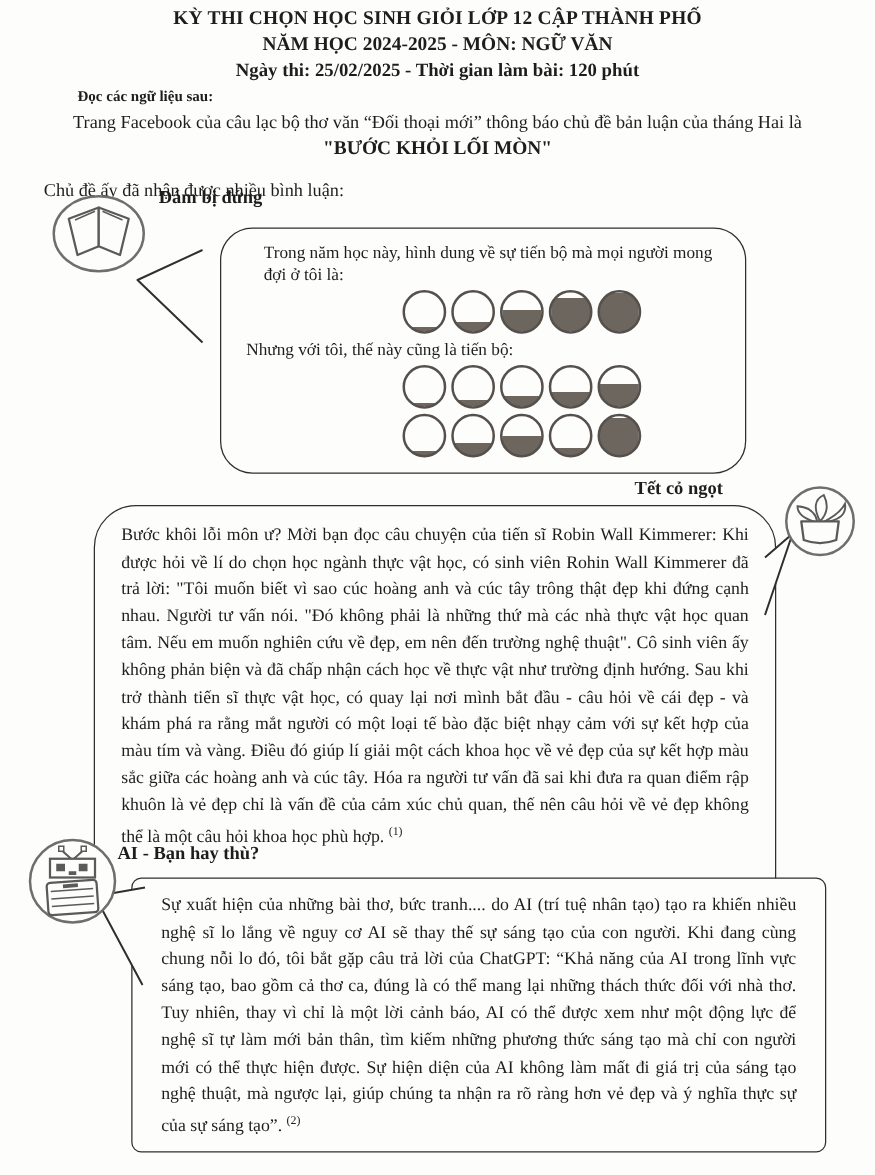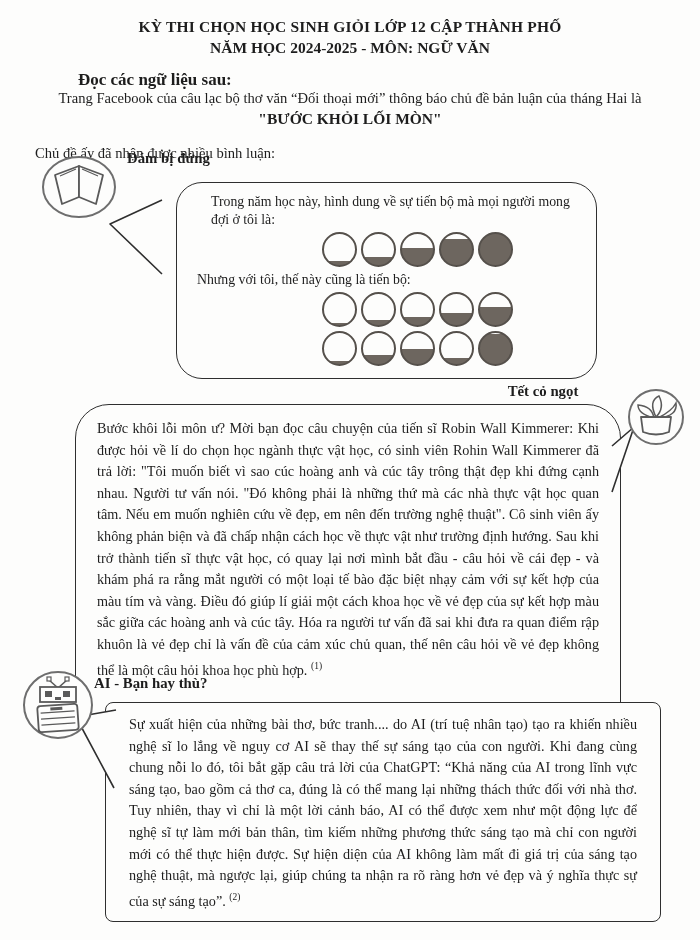--- a/index.html
+++ b/index.html
@@ -2,25 +2,25 @@
 <html><head>
 <meta charset="utf-8">
 <style>
   html,body{margin:0;padding:0;background:#e9e9e9;}
   .page{
     position:relative;width:700px;height:940px;background:#fdfdfc;
     font-family:"Liberation Serif","DejaVu Serif",serif;color:#1d1d1d;
     overflow:hidden;margin:0 auto;
   }
   .abs{position:absolute;}
-  .header{top:6px;left:0;width:700px;text-align:center;font-weight:bold;margin-top:12px;}
+  .header{top:6px;left:0;width:700px;text-align:center;font-weight:bold;}
   .h1{font-size:15.5px;letter-spacing:.2px;}
   .h2{font-size:15.5px;margin-top:3px;}
   .h3{font-size:15px;margin-top:4px;}
-  .read-label{left:62px;top:70px;font-size:17px;font-weight:bold;margin-left:16px;}
+  .read-label{left:62px;top:70px;font-size:12px;font-weight:bold;}
   .announce{left:0;top:90px;width:700px;text-align:center;font-size:14.6px;}
   .topic-title{left:0;top:110px;width:700px;text-align:center;font-size:15.5px;font-weight:bold;}
   .comments{left:35px;top:133px;font-size:14.6px;margin-top:12px;}
   .sec-label{font-size:14.8px;font-weight:bold;z-index:6;}
   .icon{z-index:5;}
   .bubble{
     background:#fdfdfc;border:1.6px solid #2f2f2f;z-index:3;box-sizing:border-box;
   }
   .tail{z-index:4;overflow:visible;}
   .bubble1{left:140px;top:182px;width:421px;height:197px;border-radius:26px;
@@ -42,20 +42,21 @@
   sup{font-size:9.5px;}
 </style>
 </head>
 <body>
 
 <div class="page">
 
   <div class="abs header">
     <div class="h1">KỲ THI CHỌN HỌC SINH GIỎI LỚP 12 CẬP THÀNH PHỐ</div>
     <div class="h2">NĂM HỌC 2024-2025 - MÔN: NGỮ VĂN</div>
+    <div class="h3">Ngày thi: 25/02/2025 - Thời gian làm bài: 120 phút</div>
   </div>
 
   <div class="abs read-label">Đọc các ngữ liệu sau:</div>
   <div class="abs announce">Trang Facebook của câu lạc bộ thơ văn “Đối thoại mới” thông báo chủ đề bản luận của tháng Hai là</div>
   <div class="abs topic-title">"BƯỚC KHỎI LỐI MÒN"</div>
   <div class="abs comments">Chủ đề ấy đã nhận được nhiều bình luận:</div>
 
   <div class="abs sec-label s1-label">Dám bị đứng</div>
   <svg class="abs icon s1-icon" width="78" height="66" viewBox="0 0 78 66">
     <ellipse cx="39" cy="32" rx="36" ry="30" fill="#fdfdfc" stroke="#6e6e6e" stroke-width="2"></ellipse>

